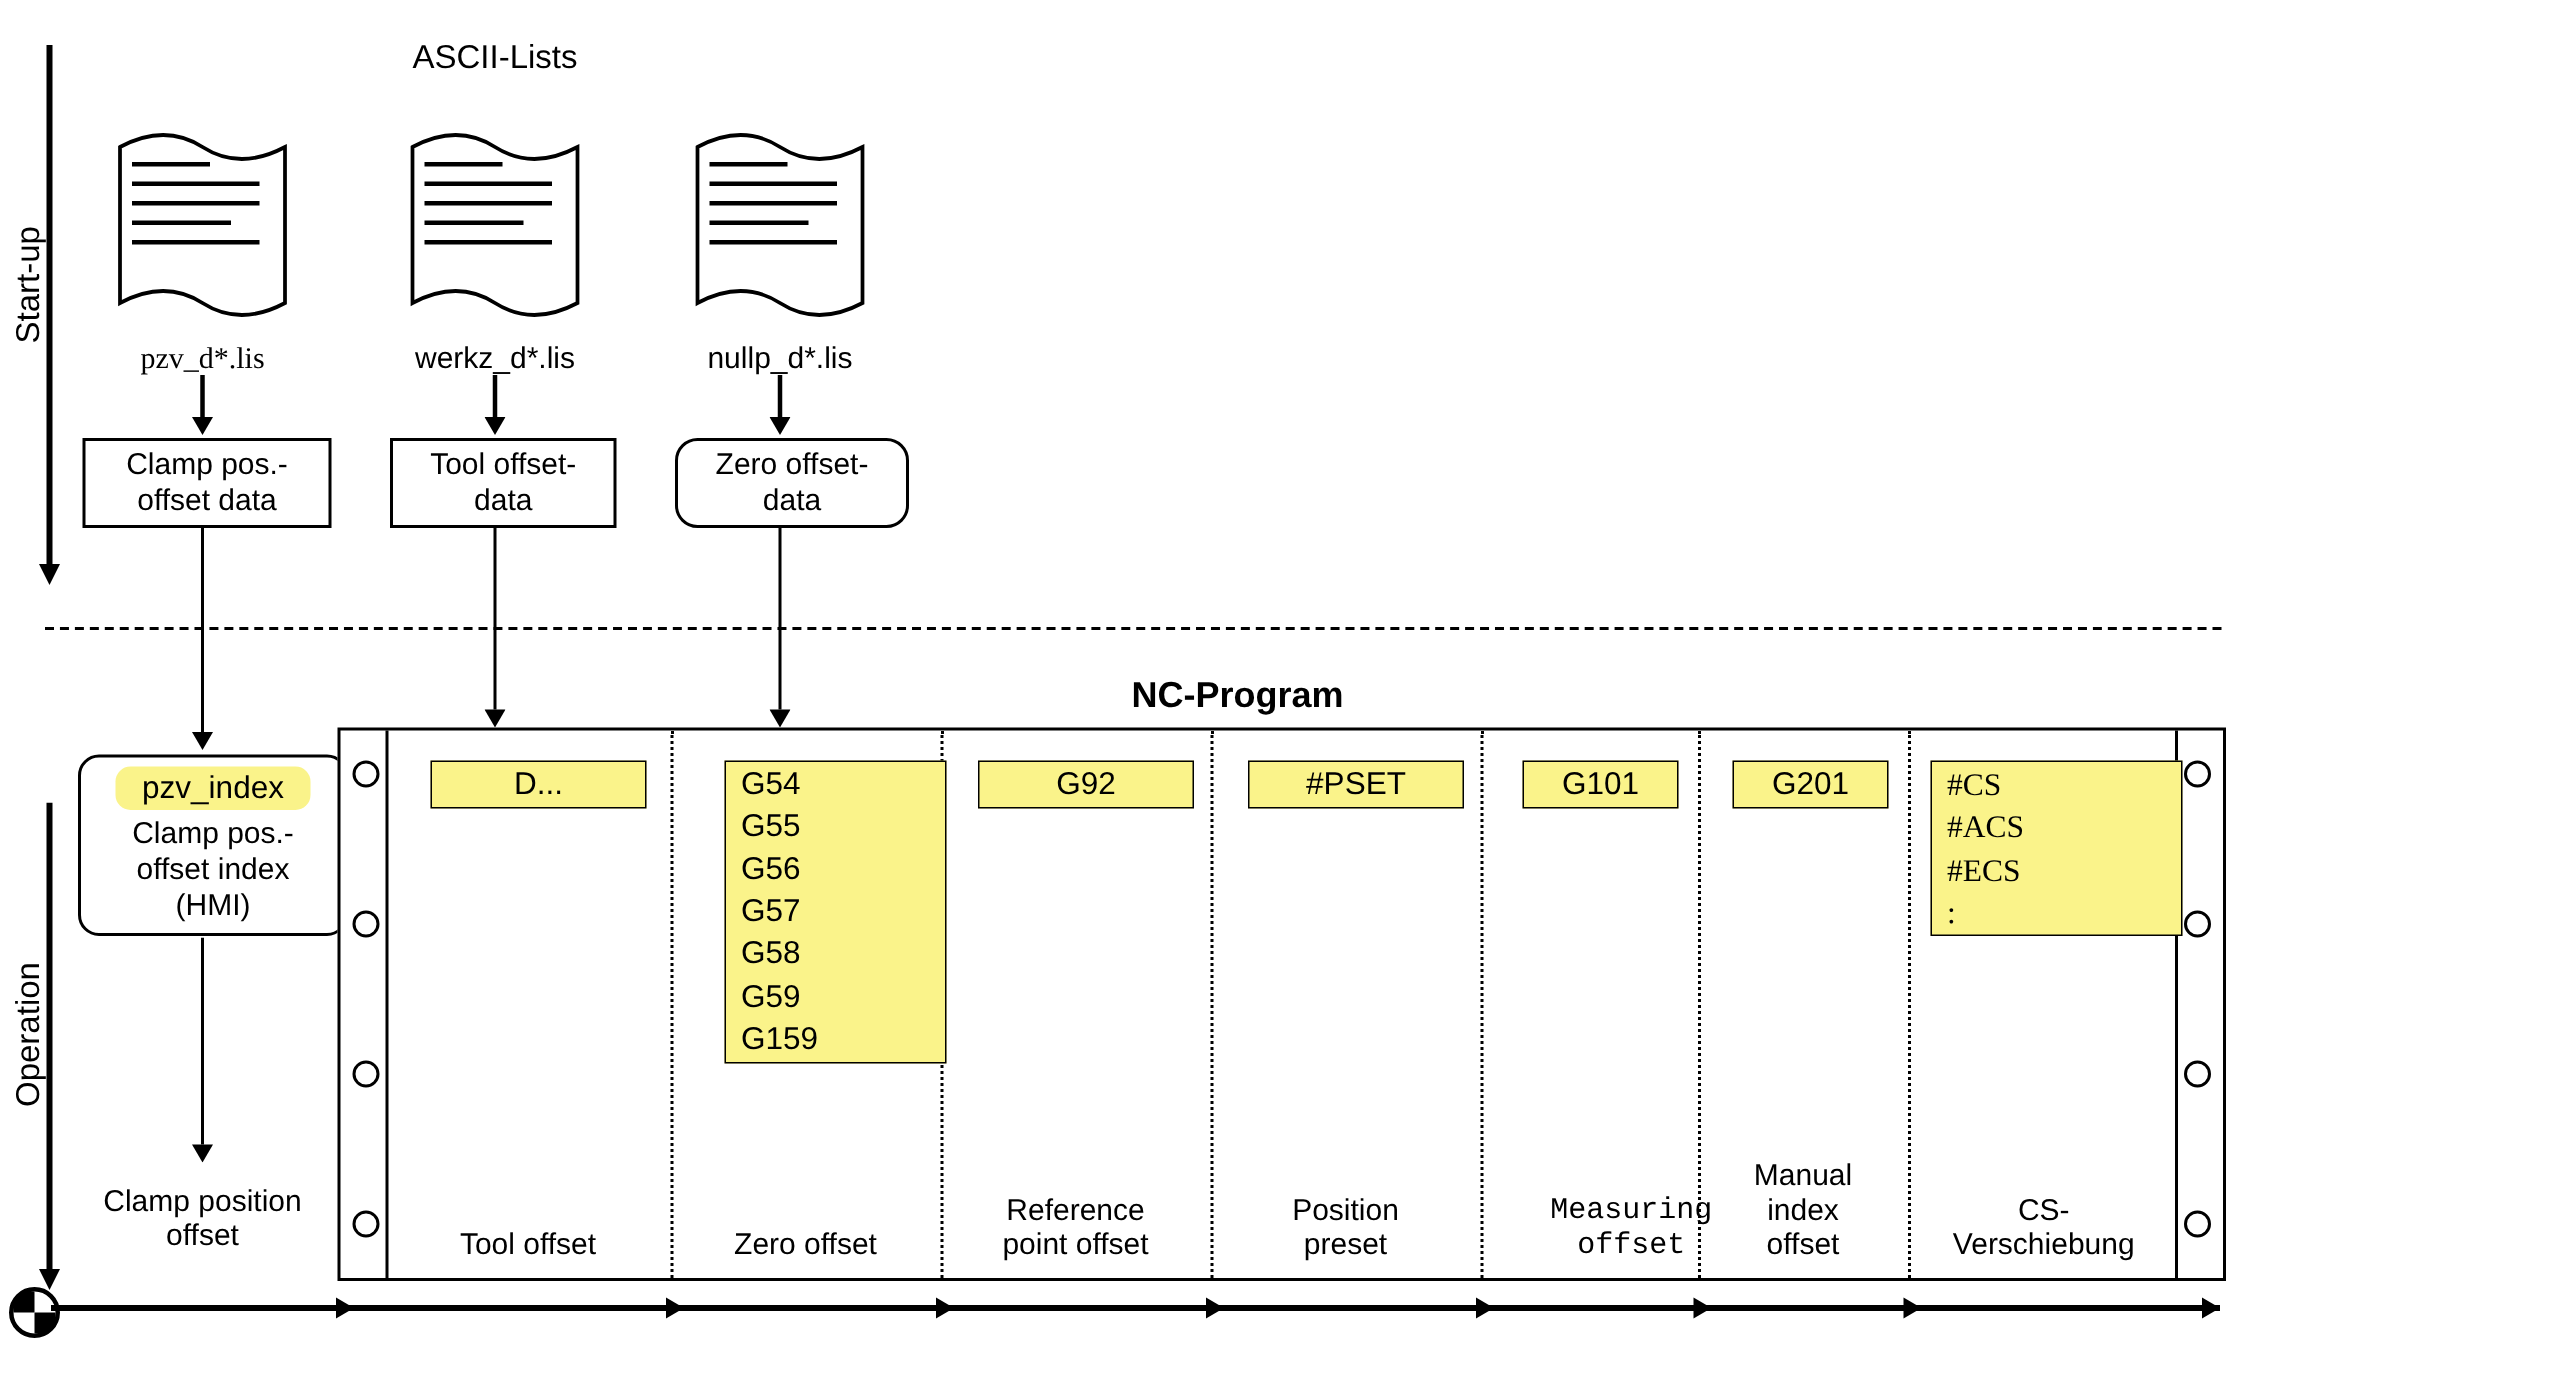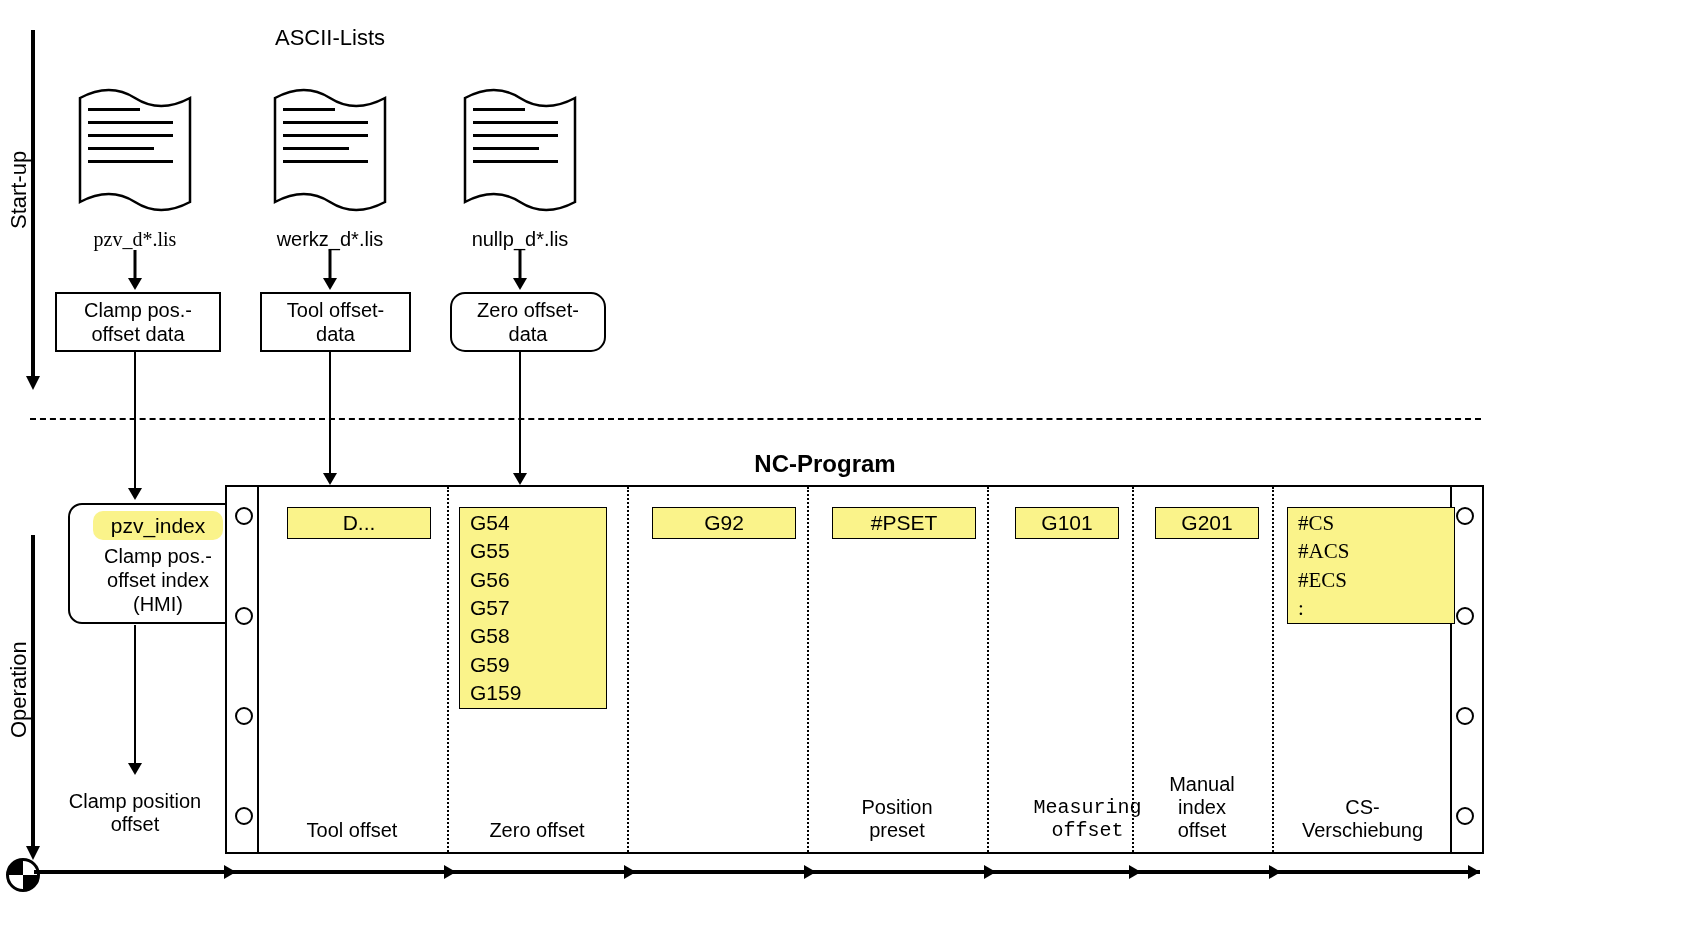--- a/index.html
+++ b/index.html
@@ -47,21 +47,20 @@
     padding: 4px 6px;
     line-height: 1.2;
   }
   .rbox {
     border: 2px solid #000;
     border-radius: 14px;
     background: #fff;
     text-align: center;
     padding: 6px 8px;
     line-height: 1.2;
-    margin-left: 16px;
   }
   .yel-inset {
     background: #faf38a;
     border-radius: 10px;
     padding: 2px 18px;
     display: inline-block;
     font-size: 21px;
   }
   .yel {
     background: #faf38a;
@@ -237,30 +236,32 @@
     <div class="col-div" style="left:220px;"></div>
     <div class="col-div" style="left:400px;"></div>
     <div class="col-div" style="left:580px;"></div>
     <div class="col-div" style="left:760px;"></div>
     <div class="col-div" style="left:905px;"></div>
     <div class="col-div" style="left:1045px;"></div>
 
     <div class="abs yel" style="left:60px; top:20px; width:130px;">D...</div>
     <div class="abs label" style="left:35px; bottom:10px; width:180px; white-space:pre-line;">Tool offset</div>
 
-    <div class="abs yel left" style="left:232px; top:20px; width:130px; white-space:pre-line;">G54
+    <div class="abs yel left" style="left:256px; top:20px; width:130px; white-space:pre-line;">G54
 G55
 G56
 G57
 G58
 G59
 G159</div>
     <div class="abs label" style="left:220px; bottom:10px; width:180px; white-space:pre-line;">Zero offset</div>
 
     <div class="abs yel" style="left:425px; top:20px; width:130px;">G92</div>
+    <div class="abs label" style="left:400px; bottom:10px; width:180px; white-space:pre-line;">Reference
+point offset</div>
 
     <div class="abs yel" style="left:605px; top:20px; width:130px;">#PSET</div>
     <div class="abs label" style="left:580px; bottom:10px; width:180px; white-space:pre-line;">Position
 preset</div>
 
     <div class="abs yel" style="left:788px; top:20px; width:90px;">G101</div>
     <div class="abs label" style="left:788px; bottom:10px; width:145px; white-space:pre-line;font-family:Liberation Mono, monospace;">Measuring
 offset</div>
 
     <div class="abs yel" style="left:928px; top:20px; width:90px;">G201</div>

